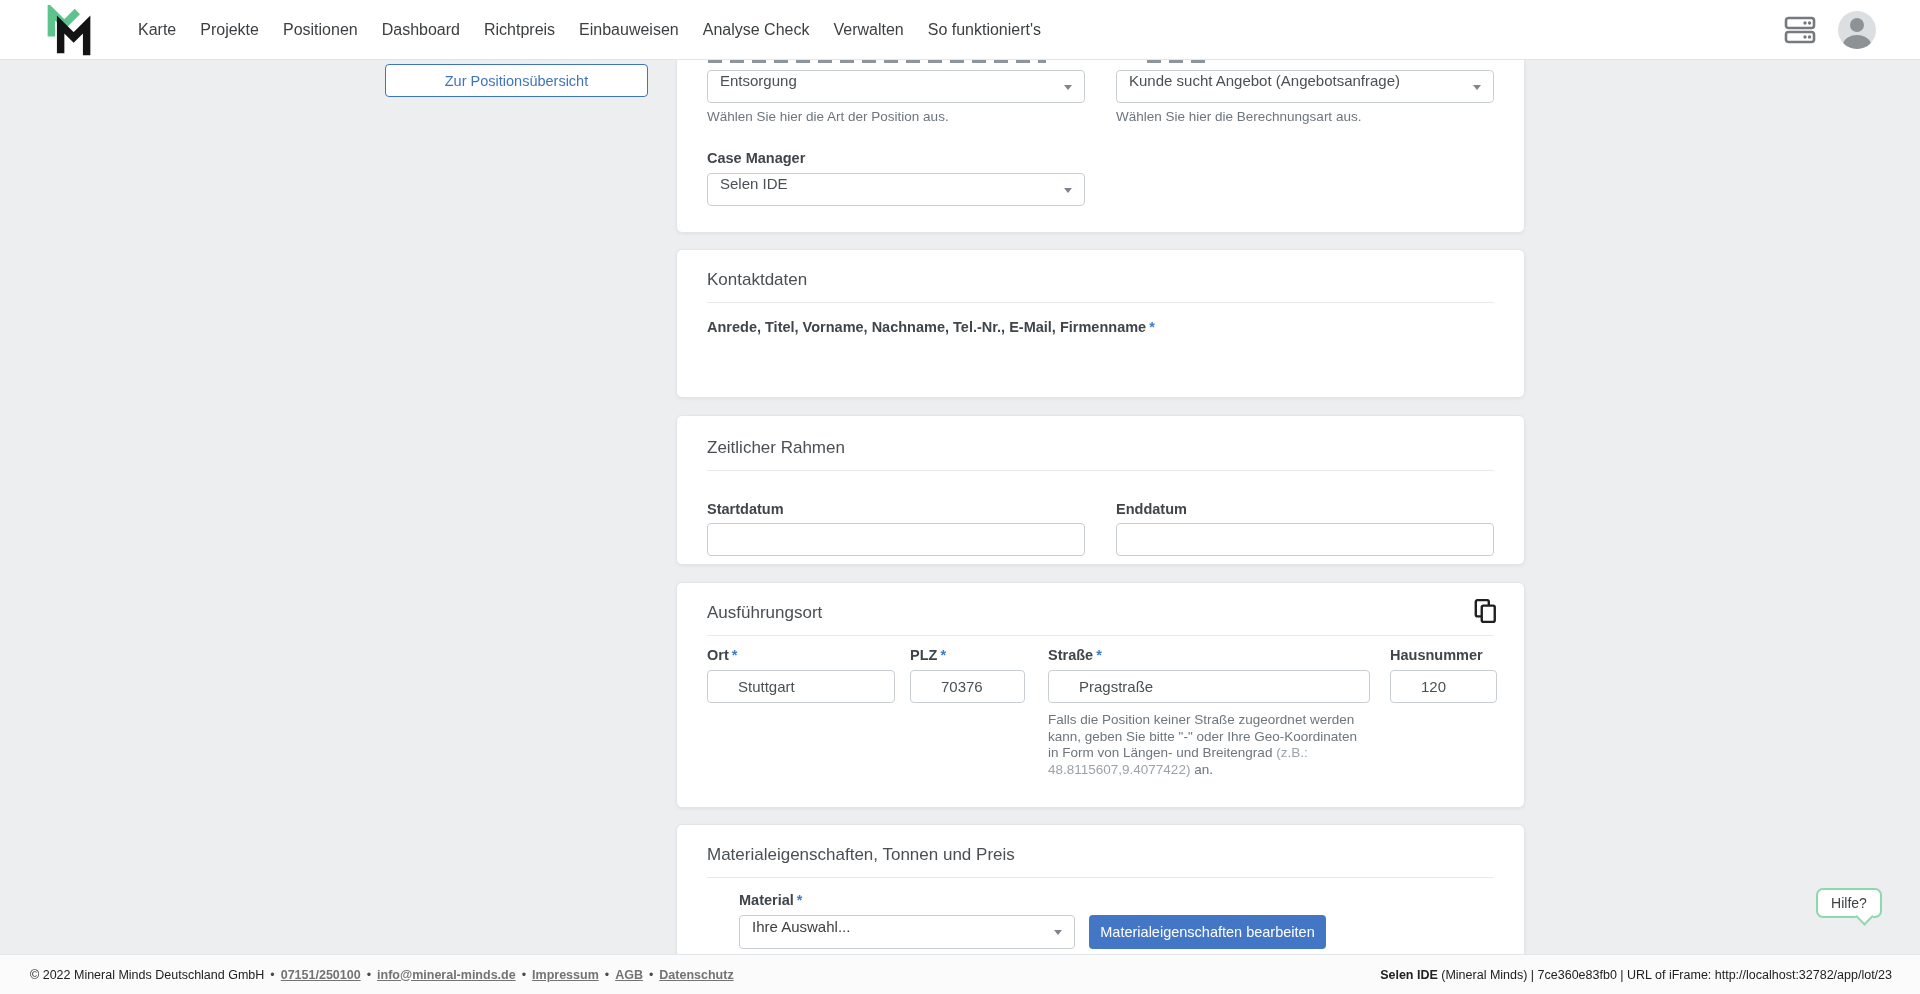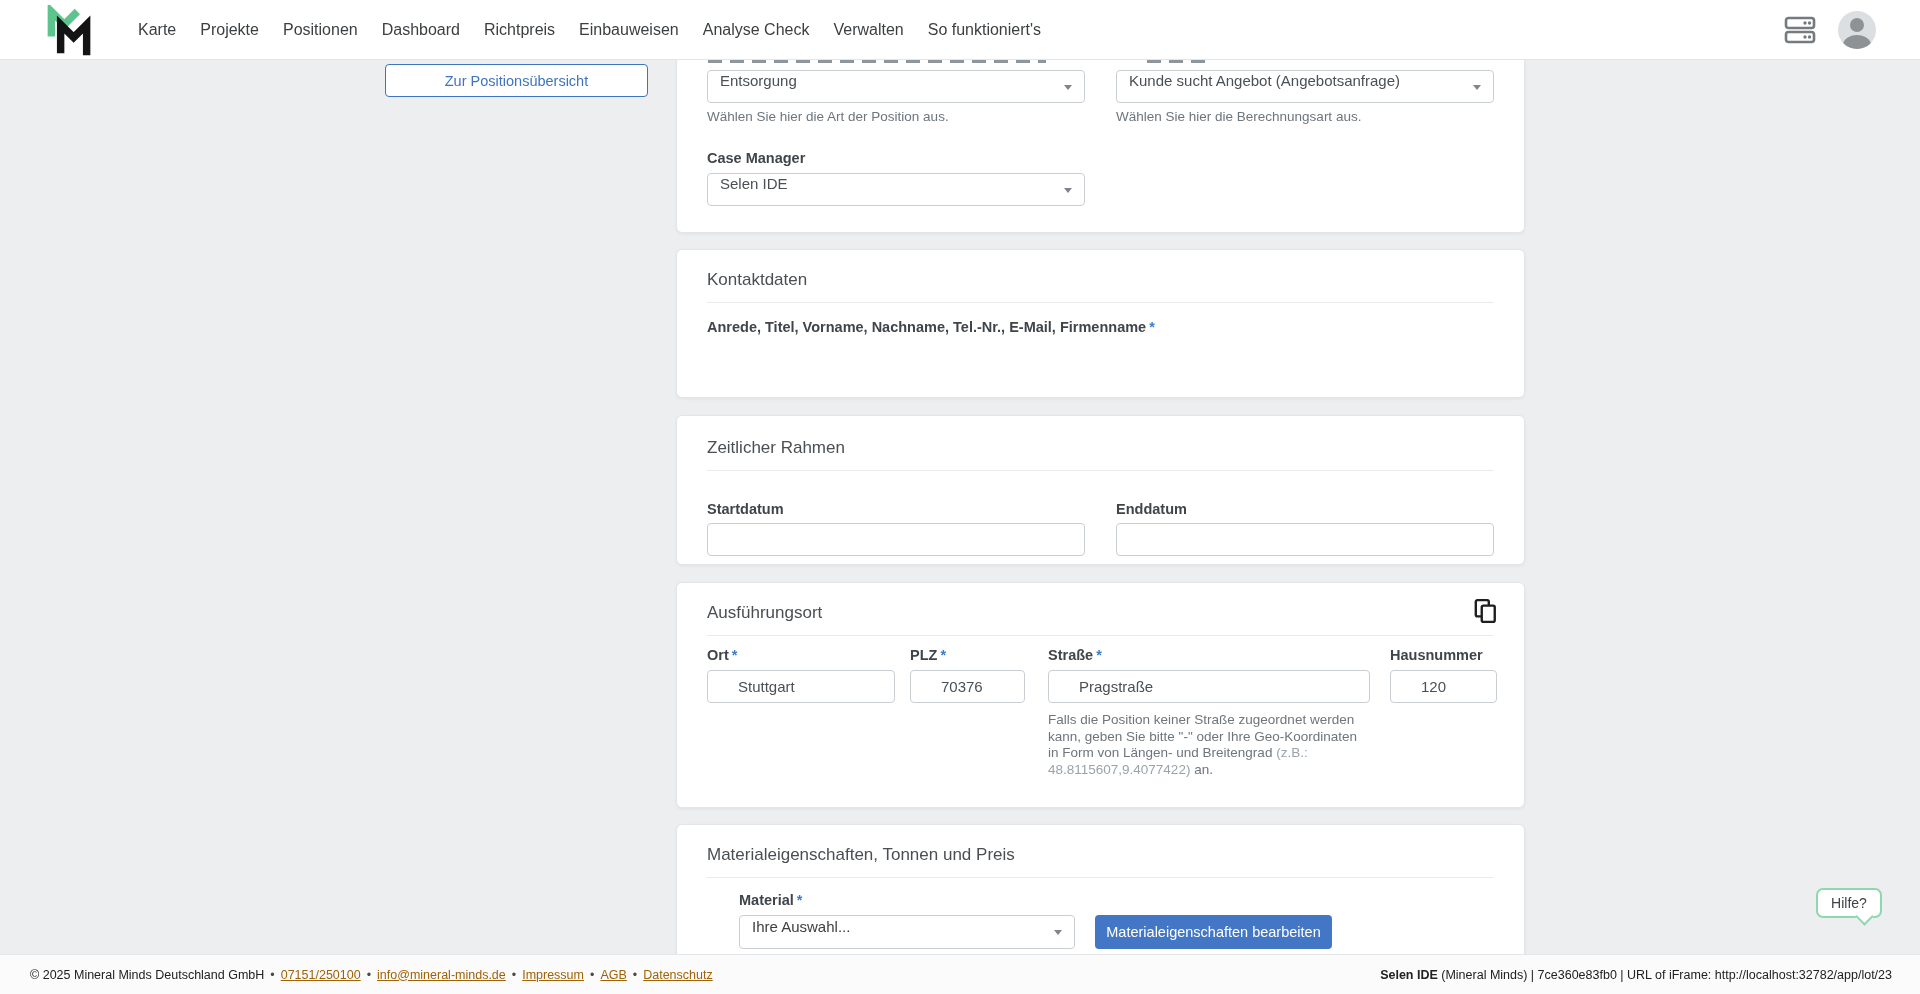--- a/index.html
+++ b/index.html
@@ -72,41 +72,41 @@
   .f-ort { width:188px; } .f-plz { width:115px; margin-left:15px; }
   .f-str { width:322px; margin-left:23px; } .f-haus { width:107px; margin-left:20px; }
   .street-helper { margin-top:9px; line-height:16.5px; white-space:normal; }
 
   
   .card-material { top:764px; height:200px; padding-top:20px; }
   .mrow { margin:14px 30px 0; font-size:0; white-space:nowrap; }
   .mf { display:inline-block; vertical-align:bottom; font-size:15px; }
   .mf .select { margin-top:6px; height:34px; }
   .mf-katalog { width:148px; } .mf-material { width:336px; margin-left:32px; }
-  .btn-primary { display:inline-block; vertical-align:bottom; margin-left:20px;
+  .btn-primary { display:inline-block; vertical-align:bottom; margin-left:14px;
     width:237px; height:34px; background:#4377c6; border:none; border-radius:4px;
     color:#ffffff; font-size:14.5px; line-height:34px; text-align:center;
     cursor:pointer; font-family:"Liberation Sans", sans-serif; }
 
   
   .help-bubble { position:absolute; left:1816px; top:828px; width:66px; height:30px;
     background:#fff; border:2px solid #8ed8ae; border-radius:7px; z-index:50;
     display:flex; align-items:center; justify-content:center;
     font-size:14px; color:#3d4247; cursor:pointer; }
   .help-bubble::after { content:""; position:absolute; right:9px; bottom:-7px;
     width:11px; height:11px; background:#fff; transform:rotate(45deg);
     border-right:2px solid #8ed8ae; border-bottom:2px solid #8ed8ae; }
 
   
   .footer { position:absolute; left:0; top:954px; width:1920px; height:40px;
     background:#fbfbfb; border-top:1px solid #e4e6e8; z-index:45;
     display:flex; align-items:center; justify-content:space-between;
     padding:0 28px 0 30px; font-size:12.5px; color:#212121; }
   .footer-left { display:flex; align-items:center; gap:6px; white-space:nowrap; }
-  .footer a, .flink { color:#a16207; text-decoration:underline; cursor:pointer; }
+  .footer a, .flink { color:#737373; text-decoration:underline; cursor:pointer;font-weight:bold; }
   .fsep { color:#4a4a4a; }
   .footer-right { white-space:nowrap; }
   .bold { font-weight:bold; }
 </style>
 </head>
 <body>
 
 <div class="navbar">
   <svg class="logo" viewBox="0 0 48 56">
     <polyline points="5,34 5,7 19,21 33,7" fill="none" stroke="#5ec48e" stroke-width="8"></polyline>
@@ -250,21 +250,21 @@
       </div>
       <div class="btn-primary">Materialeigenschaften bearbeiten</div>
     </div>
   </div>
 
   <div class="help-bubble">Hilfe?</div>
 </div>
 
 <div class="footer">
   <div class="footer-left">
-    <span>© 2025 Mineral Minds Deutschland GmbH</span>
+    <span>© 2022 Mineral Minds Deutschland GmbH</span>
     <span class="fsep">•</span>
     <span class="flink">07151/250100</span>
     <span class="fsep">•</span>
     <span class="flink">info@mineral-minds.de</span>
     <span class="fsep">•</span>
     <span class="flink">Impressum</span>
     <span class="fsep">•</span>
     <span class="flink">AGB</span>
     <span class="fsep">•</span>
     <span class="flink">Datenschutz</span>

